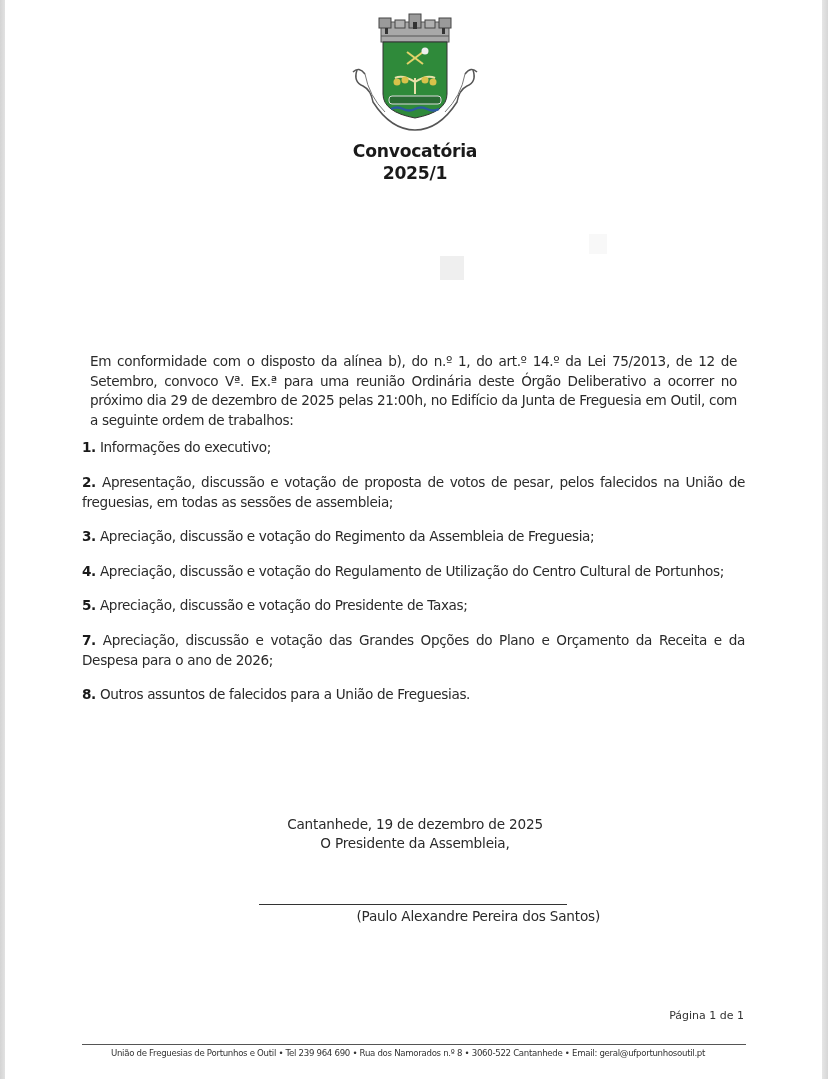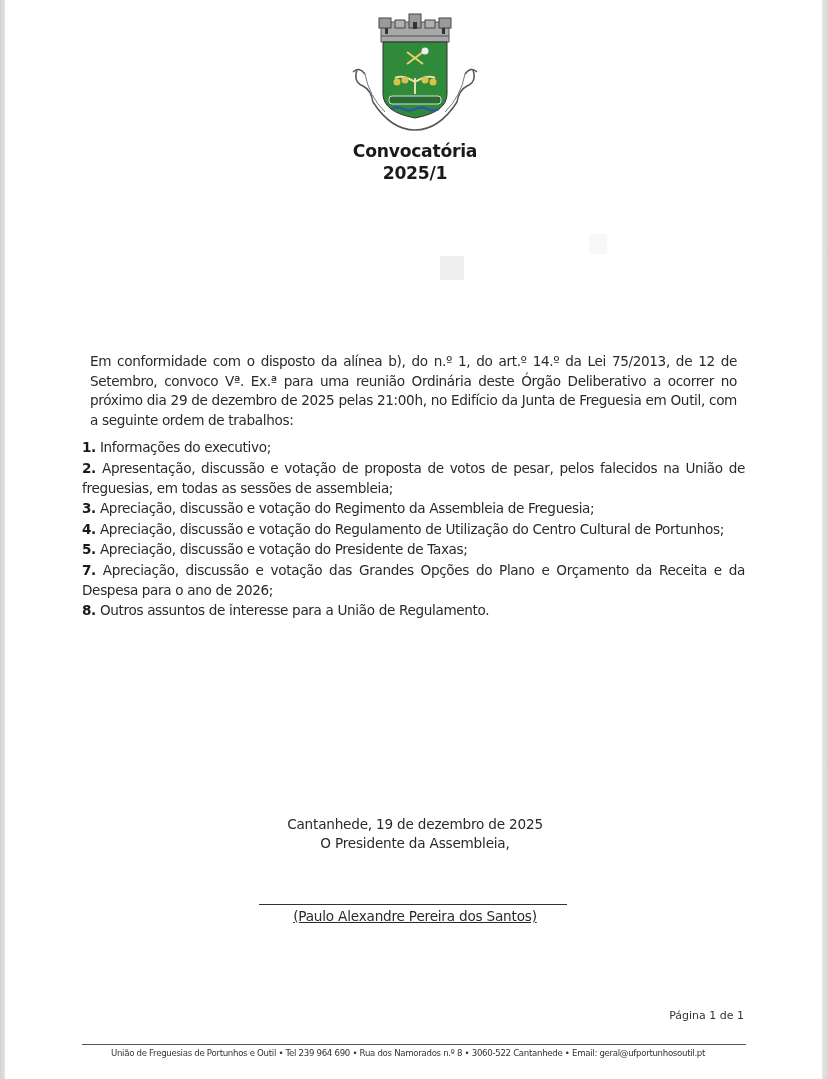--- a/index.html
+++ b/index.html
@@ -33,38 +33,37 @@
     .artifact.a1 { left: 440px; top: 256px; width: 24px; height: 24px; }
     .artifact.a2 { left: 589px; top: 234px; width: 18px; height: 20px; background: #f8f8f8; }
 
     .body-text {
       position: absolute; left: 82px; width: 663px; top: 344px;
       font-size: 13.6px; line-height: 19.6px; color: #2a2a2a;
       letter-spacing: -0.35px;
     }
     .intro { text-align: justify; margin: 8px; }
     .items { list-style: none; margin: 0; padding: 0; }
-    .items li { margin-top: 1px; text-align: justify; }
+    .items li { margin-top: 15px; text-align: justify; }
     .items li .num { font-weight: bold; color: #1a1a1a; }
     .items li.first { margin-top: 0; }
 
     .sign {
       position: absolute; left: 230px; width: 370px; top: 815px;
       text-align: center; font-size: 13.6px; line-height: 19px; color: #2a2a2a;
       letter-spacing: -0.2px;
     }
     .sign-line {
       position: absolute; left: 259px; width: 308px; top: 904px; height: 0;
       border-top: 1.2px solid #333;
     }
     .signer {
       position: absolute; left: 230px; width: 370px; top: 907px;
-      text-align: center; font-size: 13.6px; line-height: 19px; color: #2a2a2a;
+      text-align: right; font-size: 13.6px; line-height: 19px; color: #2a2a2a;
       letter-spacing: -0.2px;
-      text-decoration: underline;
     }
     .footer-rule {
       position: absolute; left: 82px; width: 664px; top: 1044px; height: 0;
       border-top: 1.5px solid #555;
     }
     .footer-text {
       position: absolute; left: 76px; width: 664px; top: 1047px;
       text-align: center; font-size: 8.6px; line-height: 12px; color: #333;
       letter-spacing: -0.3px; white-space: nowrap;
     }
@@ -122,21 +121,21 @@
 
 <div class="body-text">
   <p class="intro">Em conformidade com o disposto da alínea b), do n.º 1, do art.º 14.º da Lei 75/2013, de 12 de Setembro, convoco Vª. Ex.ª para uma reunião Ordinária deste Órgão Deliberativo a ocorrer no próximo dia 29 de dezembro de 2025 pelas 21:00h, no Edifício da Junta de Freguesia em Outil, com a seguinte ordem de trabalhos:</p>
   <ol class="items">
     <li class="first"><span class="num">1.</span> <span>Informações do executivo;</span></li>
     <li><span class="num">2.</span> <span>Apresentação, discussão e votação de proposta de votos de pesar, pelos falecidos na União de freguesias, em todas as sessões de assembleia;</span></li>
     <li><span class="num">3.</span> <span>Apreciação, discussão e votação do Regimento da Assembleia de Freguesia;</span></li>
     <li><span class="num">4.</span> <span>Apreciação, discussão e votação do Regulamento de Utilização do Centro Cultural de Portunhos;</span></li>
     <li><span class="num">5.</span> <span>Apreciação, discussão e votação do Presidente de Taxas;</span></li>
     <li><span class="num">7.</span> <span>Apreciação, discussão e votação das Grandes Opções do Plano e Orçamento da Receita e da Despesa para o ano de 2026;</span></li>
-    <li><span class="num">8.</span> <span>Outros assuntos de interesse para a União de Regulamento.</span></li>
+    <li><span class="num">8.</span> <span>Outros assuntos de falecidos para a União de Freguesias.</span></li>
   </ol>
 </div>
 
 <div class="sign">
   <div>Cantanhede, 19 de dezembro de 2025</div>
   <div>O Presidente da Assembleia,</div>
 </div>
 <div class="sign-line"></div>
 <div class="signer">(Paulo Alexandre Pereira dos Santos)</div>
 

